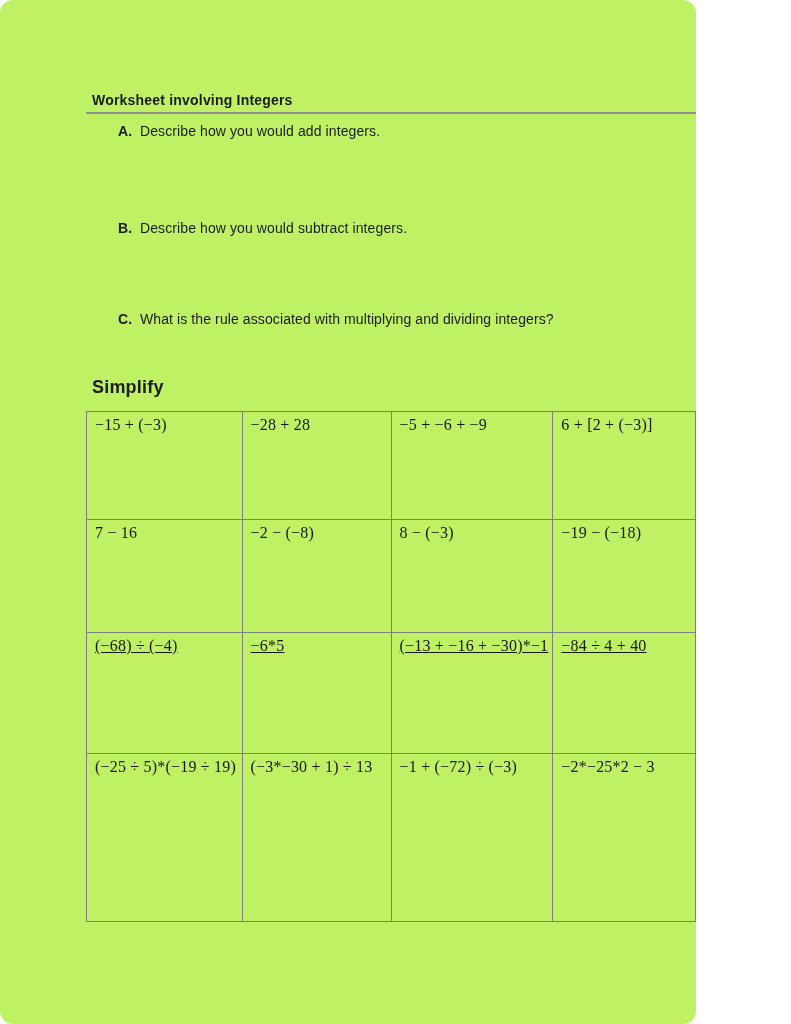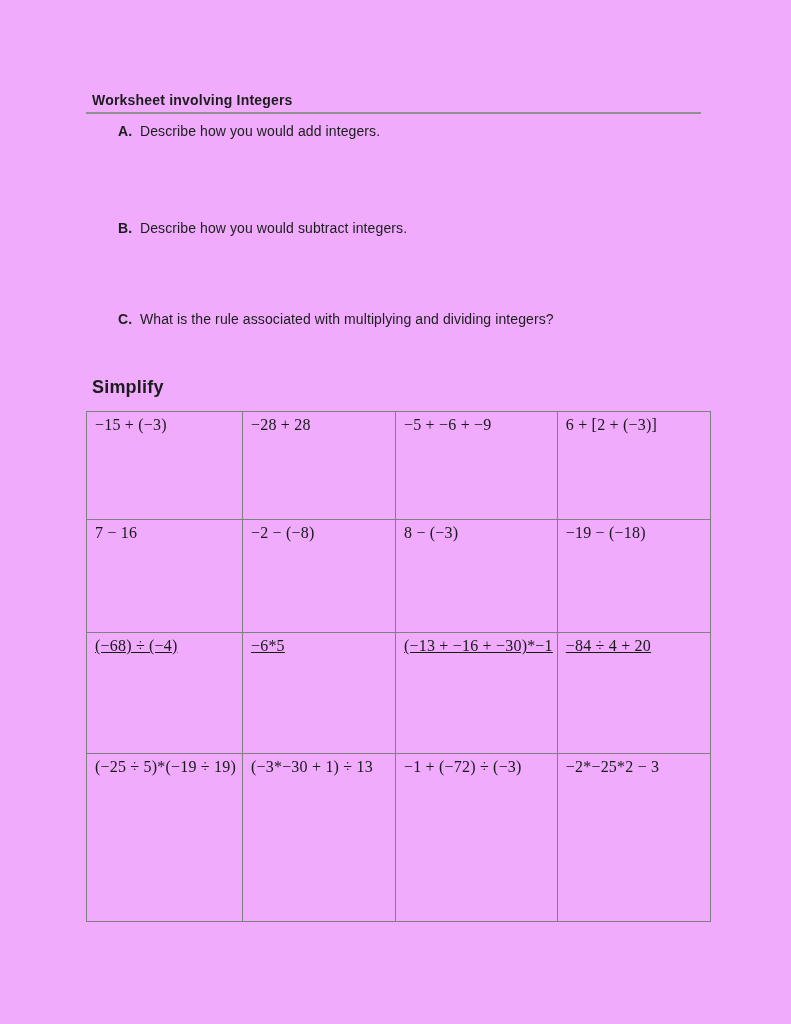--- a/index.html
+++ b/index.html
@@ -1,24 +1,25 @@
 <!DOCTYPE html>
 <html><head>
 <meta charset="utf-8">
 <style>
   html, body { margin: 0; padding: 0; }
   body { background: #ffffff; }
   .page {
     position: relative;
-    width: 791px;
+    width: 696px;
     height: 1024px;
-    background: #f0abfc;
+    background: #bef264;
     color: #1c1c1c;
     font-family: "Liberation Sans", sans-serif;
     overflow: hidden;
+    border-radius: 13px;
   }
   .title-block {
     position: absolute;
     left: 86px;
     top: 92px;
     width: 615px;
     border-bottom: 2px solid #8f8f8f;
     padding-bottom: 4px;
   }
   .title-text {
@@ -114,21 +115,21 @@
       <tr class="row-2">
         <td>7 − 16</td>
         <td>−2 − (−8)</td>
         <td>8 − (−3)</td>
         <td>−19 − (−18)</td>
       </tr>
       <tr class="row-3">
         <td>(−68) ÷ (−4)</td>
         <td>−6*5</td>
         <td>(−13 + −16 + −30)*−1</td>
-        <td>−84 ÷ 4 + 20</td>
+        <td>−84 ÷ 4 + 40</td>
       </tr>
       <tr class="row-4">
         <td>(−25 ÷ 5)*(−19 ÷ 19)</td>
         <td>(−3*−30 + 1) ÷ 13</td>
         <td>−1 + (−72) ÷ (−3)</td>
         <td>−2*−25*2 − 3</td>
       </tr>
     </tbody>
   </table>
 

